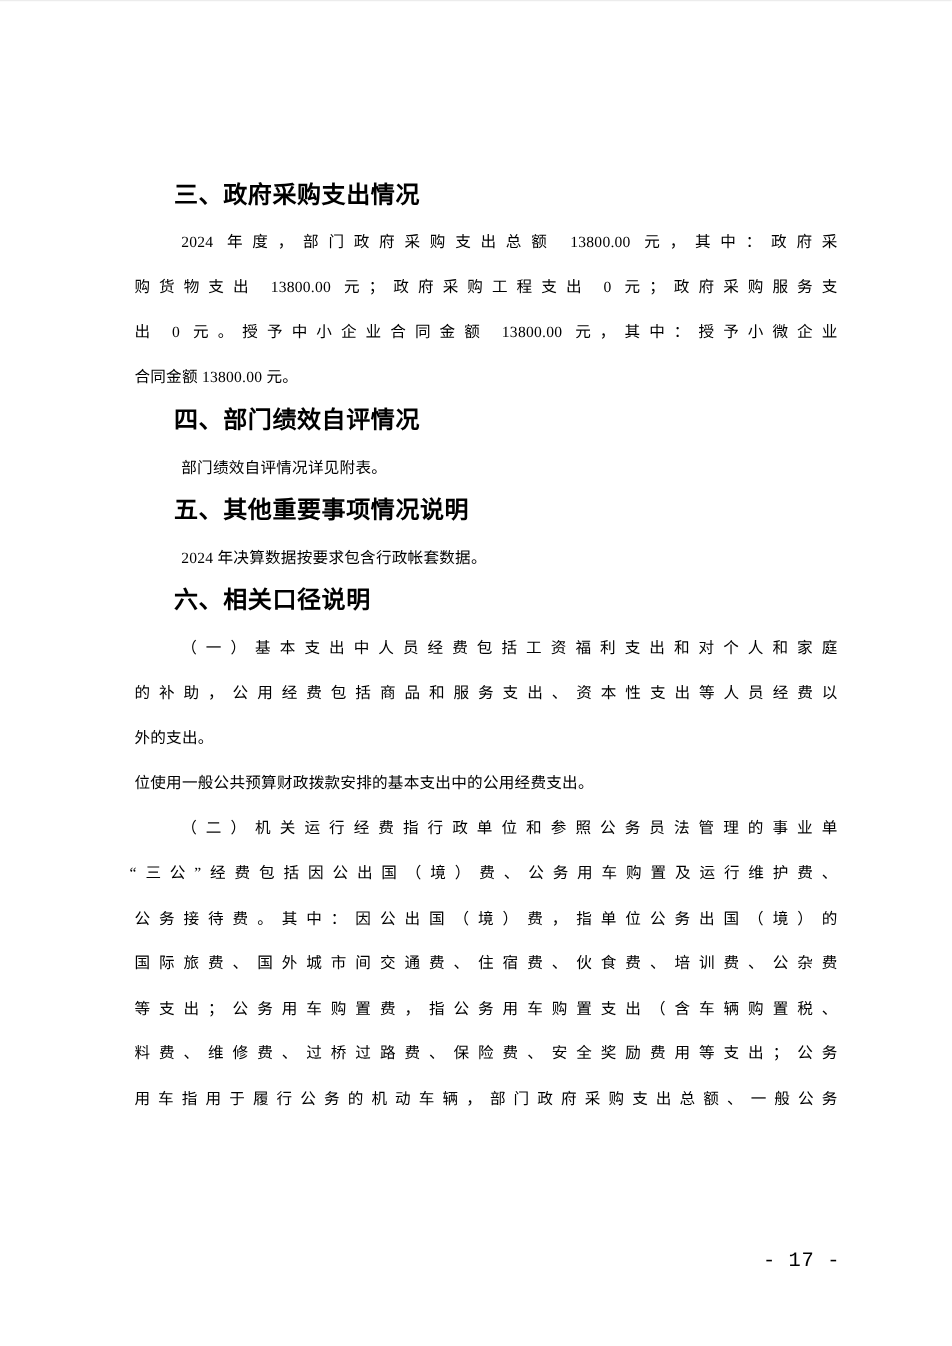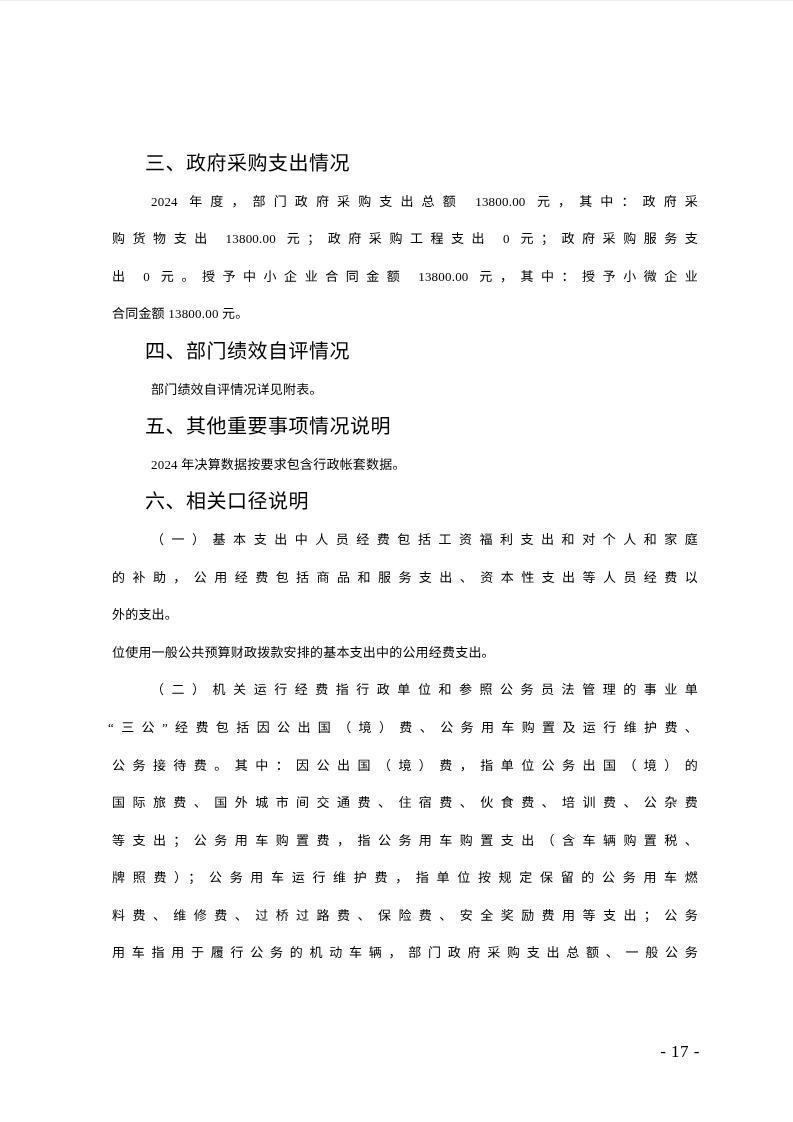--- a/index.html
+++ b/index.html
@@ -31,37 +31,37 @@
     letter-spacing: 0.2px;
   }
   .line.justify {
     text-align-last: justify;
   }
   .line.first {
     text-indent: 39px;
   }
   .line.heading {
     font-family: "Liberation Sans", "DejaVu Sans", sans-serif;
-    font-weight: normal;
+    font-weight: bold;
     font-size: 20px;
     padding-left: 33px;
     text-align: left;
     text-align-last: left;
     letter-spacing: 0.5px;
   }
   .line.hang {
     margin-left: -4px;
   }
   .page-number {
     position: absolute;
     top: 1040px;
     right: 93px;
     font-size: 17px;
     line-height: 22px;
-    font-family: Liberation Serif, serif;
+    font-family: Liberation Mono, monospace;
     letter-spacing: 0.5px;
   }
 </style>
 </head>
 <body>
 
 <div class="doc-body">
     <div class="line heading">三、政府采购支出情况</div>
     <div class="line first justify">2024 年度，部门政府采购支出总额 13800.00 元，其中：政府采</div>
     <div class="line justify">购货物支出 13800.00 元；政府采购工程支出 0 元；政府采购服务支</div>
@@ -74,18 +74,17 @@
     <div class="line heading">六、相关口径说明</div>
     <div class="line first justify">（一）基本支出中人员经费包括工资福利支出和对个人和家庭</div>
     <div class="line justify">的补助，公用经费包括商品和服务支出、资本性支出等人员经费以</div>
     <div class="line">外的支出。</div>
     <div class="line">位使用一般公共预算财政拨款安排的基本支出中的公用经费支出。</div>
     <div class="line first justify">（二）机关运行经费指行政单位和参照公务员法管理的事业单</div>
     <div class="line justify hang">“三公”经费包括因公出国（境）费、公务用车购置及运行维护费、</div>
     <div class="line justify">公务接待费。其中：因公出国（境）费，指单位公务出国（境）的</div>
     <div class="line justify">国际旅费、国外城市间交通费、住宿费、伙食费、培训费、公杂费</div>
     <div class="line justify">等支出；公务用车购置费，指公务用车购置支出（含车辆购置税、</div>
-    <div class="line justify">牌照费）；公务用车运行维护费，指单位按规定保留的公务用车燃</div>
     <div class="line justify">料费、维修费、过桥过路费、保险费、安全奖励费用等支出；公务</div>
     <div class="line justify">用车指用于履行公务的机动车辆，部门政府采购支出总额、一般公务</div>
   </div>
 
 <div class="page-number">- 17 -</div>
 
 </body></html>

